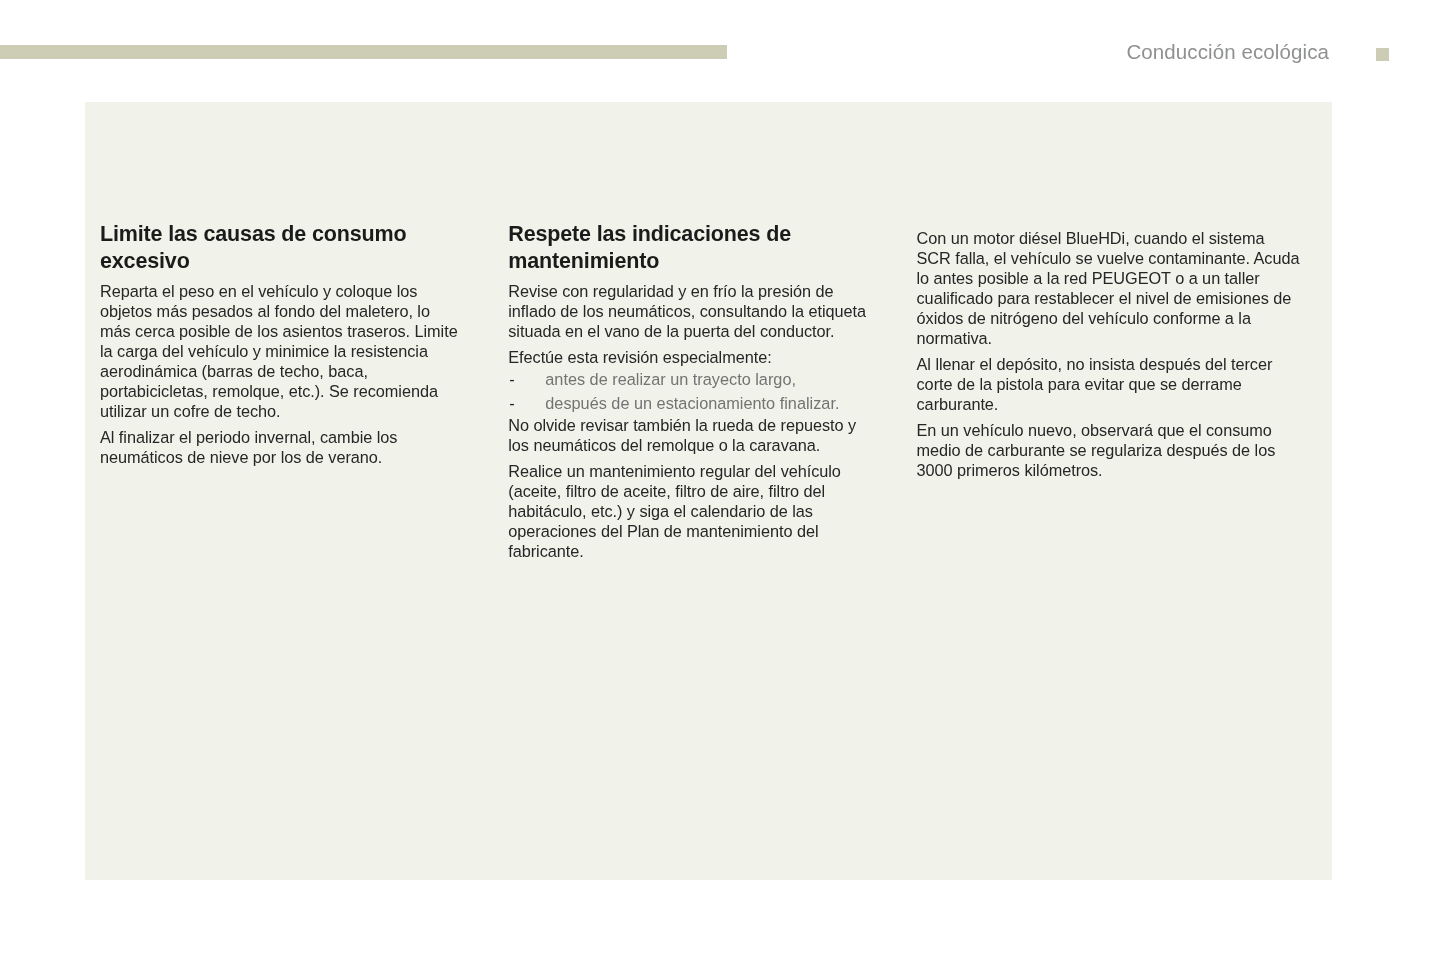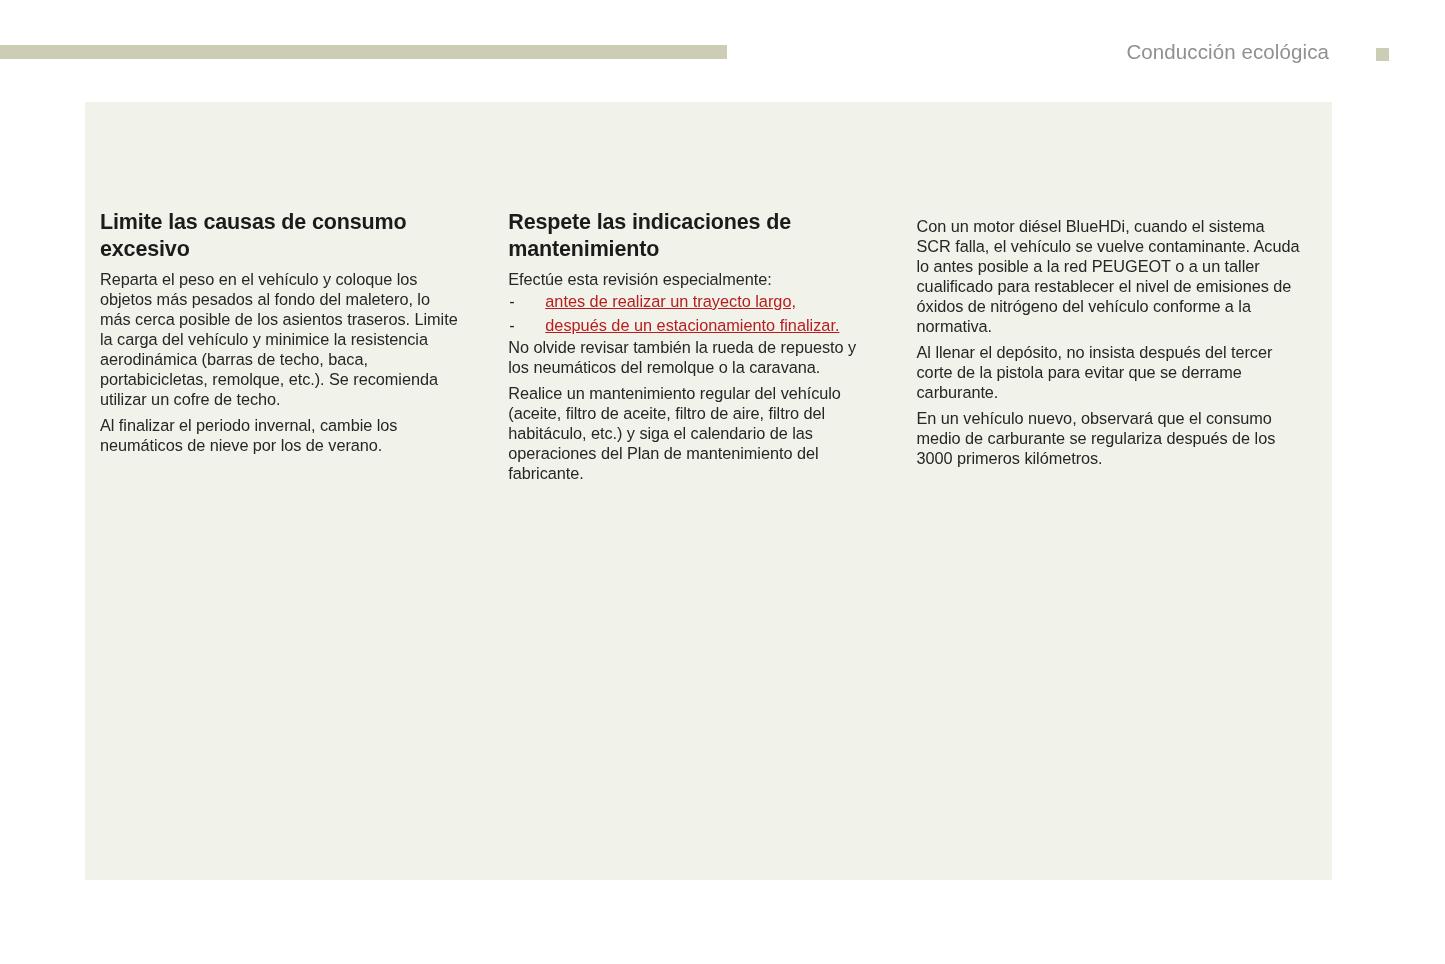--- a/index.html
+++ b/index.html
@@ -57,21 +57,21 @@
     left: 85px;
     top: 102px;
     width: 1247px;
     height: 803px;
     background: #f1f2ea;
   }
 
   .columns {
     position: absolute;
     left: 15px;
-    top: 107px;
+    top: 119px;
     width: 1217px;
     display: flex;
     gap: 7px;
   }
 
   .col {
     width: 414px;
     padding-right: 38px;
   }
   .col-3 { padding-right: 14px; }
@@ -93,22 +93,21 @@
   }
 
   p.body-text + p.body-text { margin-top: 6px; }
 
   p.spaced { margin-top: 23px; }
 
   ul.dash-list {
     list-style: none;
     font-size: 16.3px;
     line-height: 24.2px;
-    color: #b91c1c;
-    text-decoration: underline;
+    color: #737373;
   }
 
   ul.dash-list li {
     position: relative;
     padding-left: 37px;
   }
 
   ul.dash-list li::before {
     content: "-";
     position: absolute;
@@ -143,20 +142,21 @@
     <div class="columns">
 
       <div class="col col-1">
         <h2 class="col-heading">Limite las causas de consumo excesivo</h2>
         <p class="body-text">Reparta el peso en el vehículo y coloque los objetos más pesados al fondo del maletero, lo más cerca posible de los asientos traseros. Limite la carga del vehículo y minimice la resistencia aerodinámica (barras de techo, baca, portabicicletas, remolque, etc.). Se recomienda utilizar un cofre de techo.</p>
         <p class="body-text spaced">Al finalizar el periodo invernal, cambie los neumáticos de nieve por los de verano.</p>
       </div>
 
       <div class="col col-2">
         <h2 class="col-heading">Respete las indicaciones de mantenimiento</h2>
+        <p class="body-text">Revise con regularidad y en frío la presión de inflado de los neumáticos, consultando la etiqueta situada en el vano de la puerta del conductor.</p>
         <p class="body-text">Efectúe esta revisión especialmente:</p>
         <ul class="dash-list">
           <li>antes de realizar un trayecto largo,</li>
           <li>después de un estacionamiento finalizar.</li>
         </ul>
         <p class="body-text">No olvide revisar también la rueda de repuesto y los neumáticos del remolque o la caravana.</p>
         <p class="body-text spaced">Realice un mantenimiento regular del vehículo (aceite, filtro de aceite, filtro de aire, filtro del habitáculo, etc.) y siga el calendario de las operaciones del Plan de mantenimiento del fabricante.</p>
       </div>
 
       <div class="col col-3">

